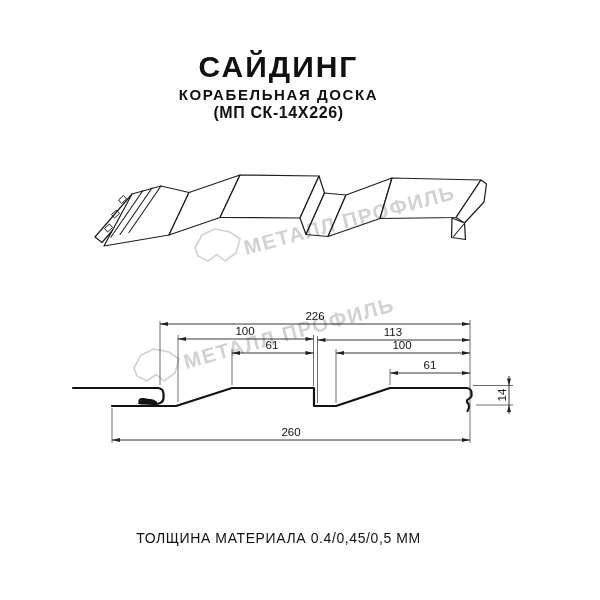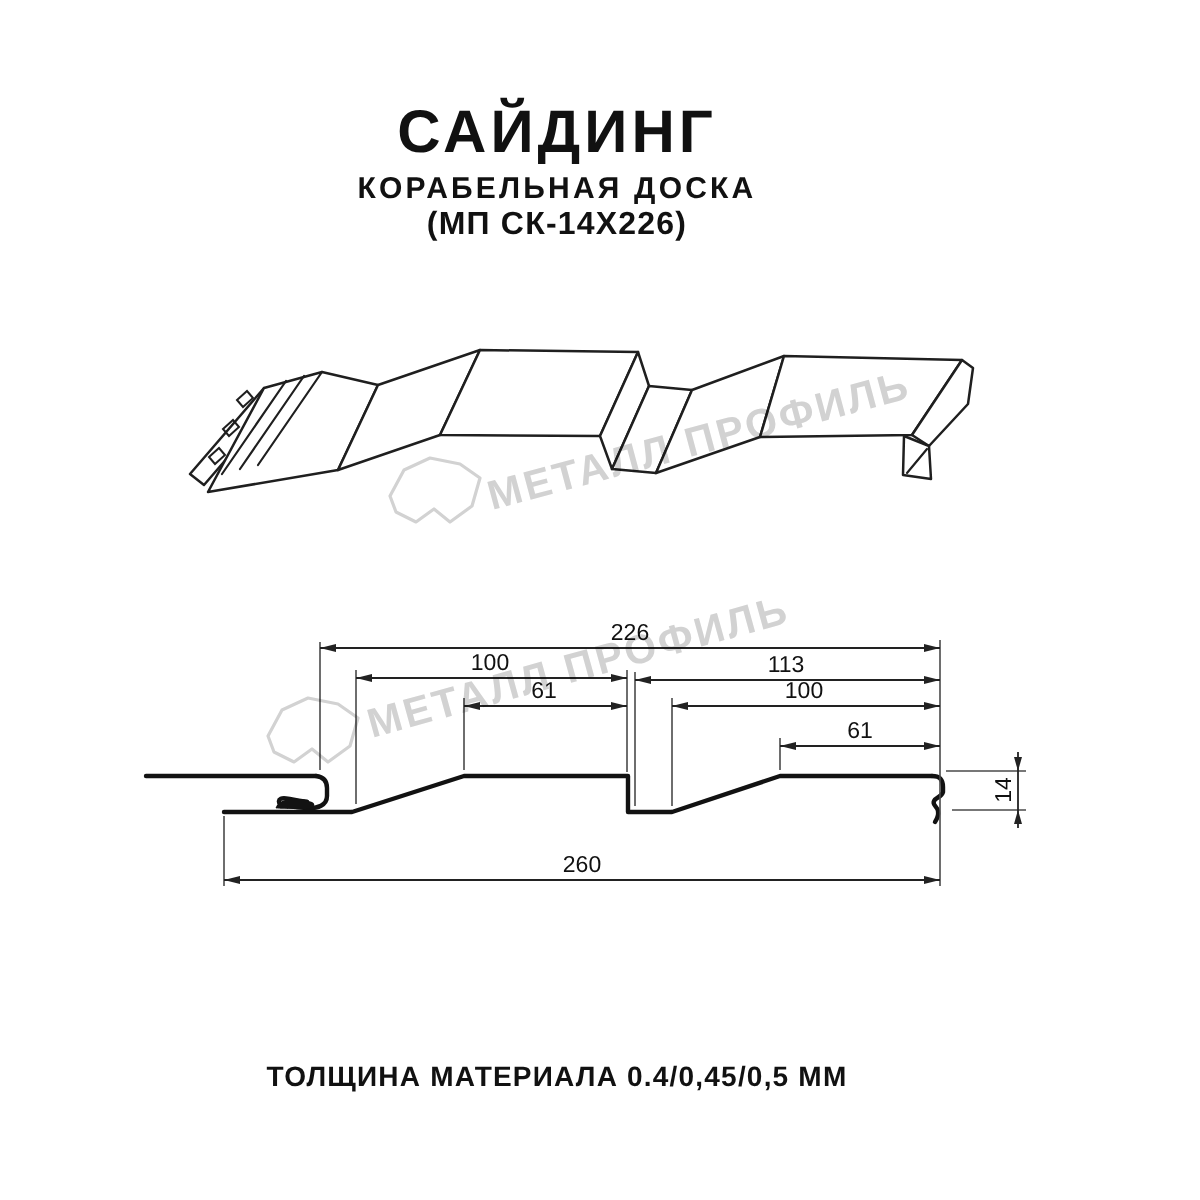--- a/index.html
+++ b/index.html
@@ -2,21 +2,21 @@
 <html><head>
 <meta charset="utf-8">
 <style>
   html,body{margin:0;padding:0;background:#ffffff;}
   .page{position:relative;width:557px;height:600px;background:#ffffff;overflow:hidden;
         font-family:"Liberation Sans", sans-serif;color:#111;}
   .centered{position:absolute;left:0;right:0;text-align:center;white-space:nowrap;}
   .title{top:52px;font-size:30px;font-weight:800;letter-spacing:2px;line-height:1;}
   .subtitle{top:87px;font-size:15px;font-weight:700;letter-spacing:1.6px;line-height:1;}
   .code{top:105px;font-size:16px;font-weight:700;letter-spacing:.6px;line-height:1;}
-  .footer{top:531px;font-size:14px;font-weight:700;letter-spacing:.6px;line-height:1;}
+  .footer{top:531px;font-size:14px;font-weight:400;letter-spacing:.6px;line-height:1;}
   svg{position:absolute;left:0;top:0;}
   .prof3d{fill:#ffffff;stroke:#1f1f1f;stroke-width:1.25;stroke-linejoin:round;stroke-linecap:round;}
   .prof3d-line{fill:none;stroke:#1f1f1f;stroke-width:1.1;stroke-linejoin:round;stroke-linecap:round;}
   .hole{fill:none;stroke:#1f1f1f;stroke-width:1;}
   .sec-thick{fill:none;stroke:#121212;stroke-width:2.2;stroke-linejoin:round;stroke-linecap:round;}
   .sec-blob{fill:#121212;stroke:none;}
   .ext{fill:none;stroke:#4a4a4a;stroke-width:0.8;}
   .dim{fill:none;stroke:#222;stroke-width:0.9;}
   .arr{fill:#222;stroke:none;}
   .dimtxt{font-family:"Liberation Sans",sans-serif;font-size:11.5px;fill:#111;text-anchor:middle;}

